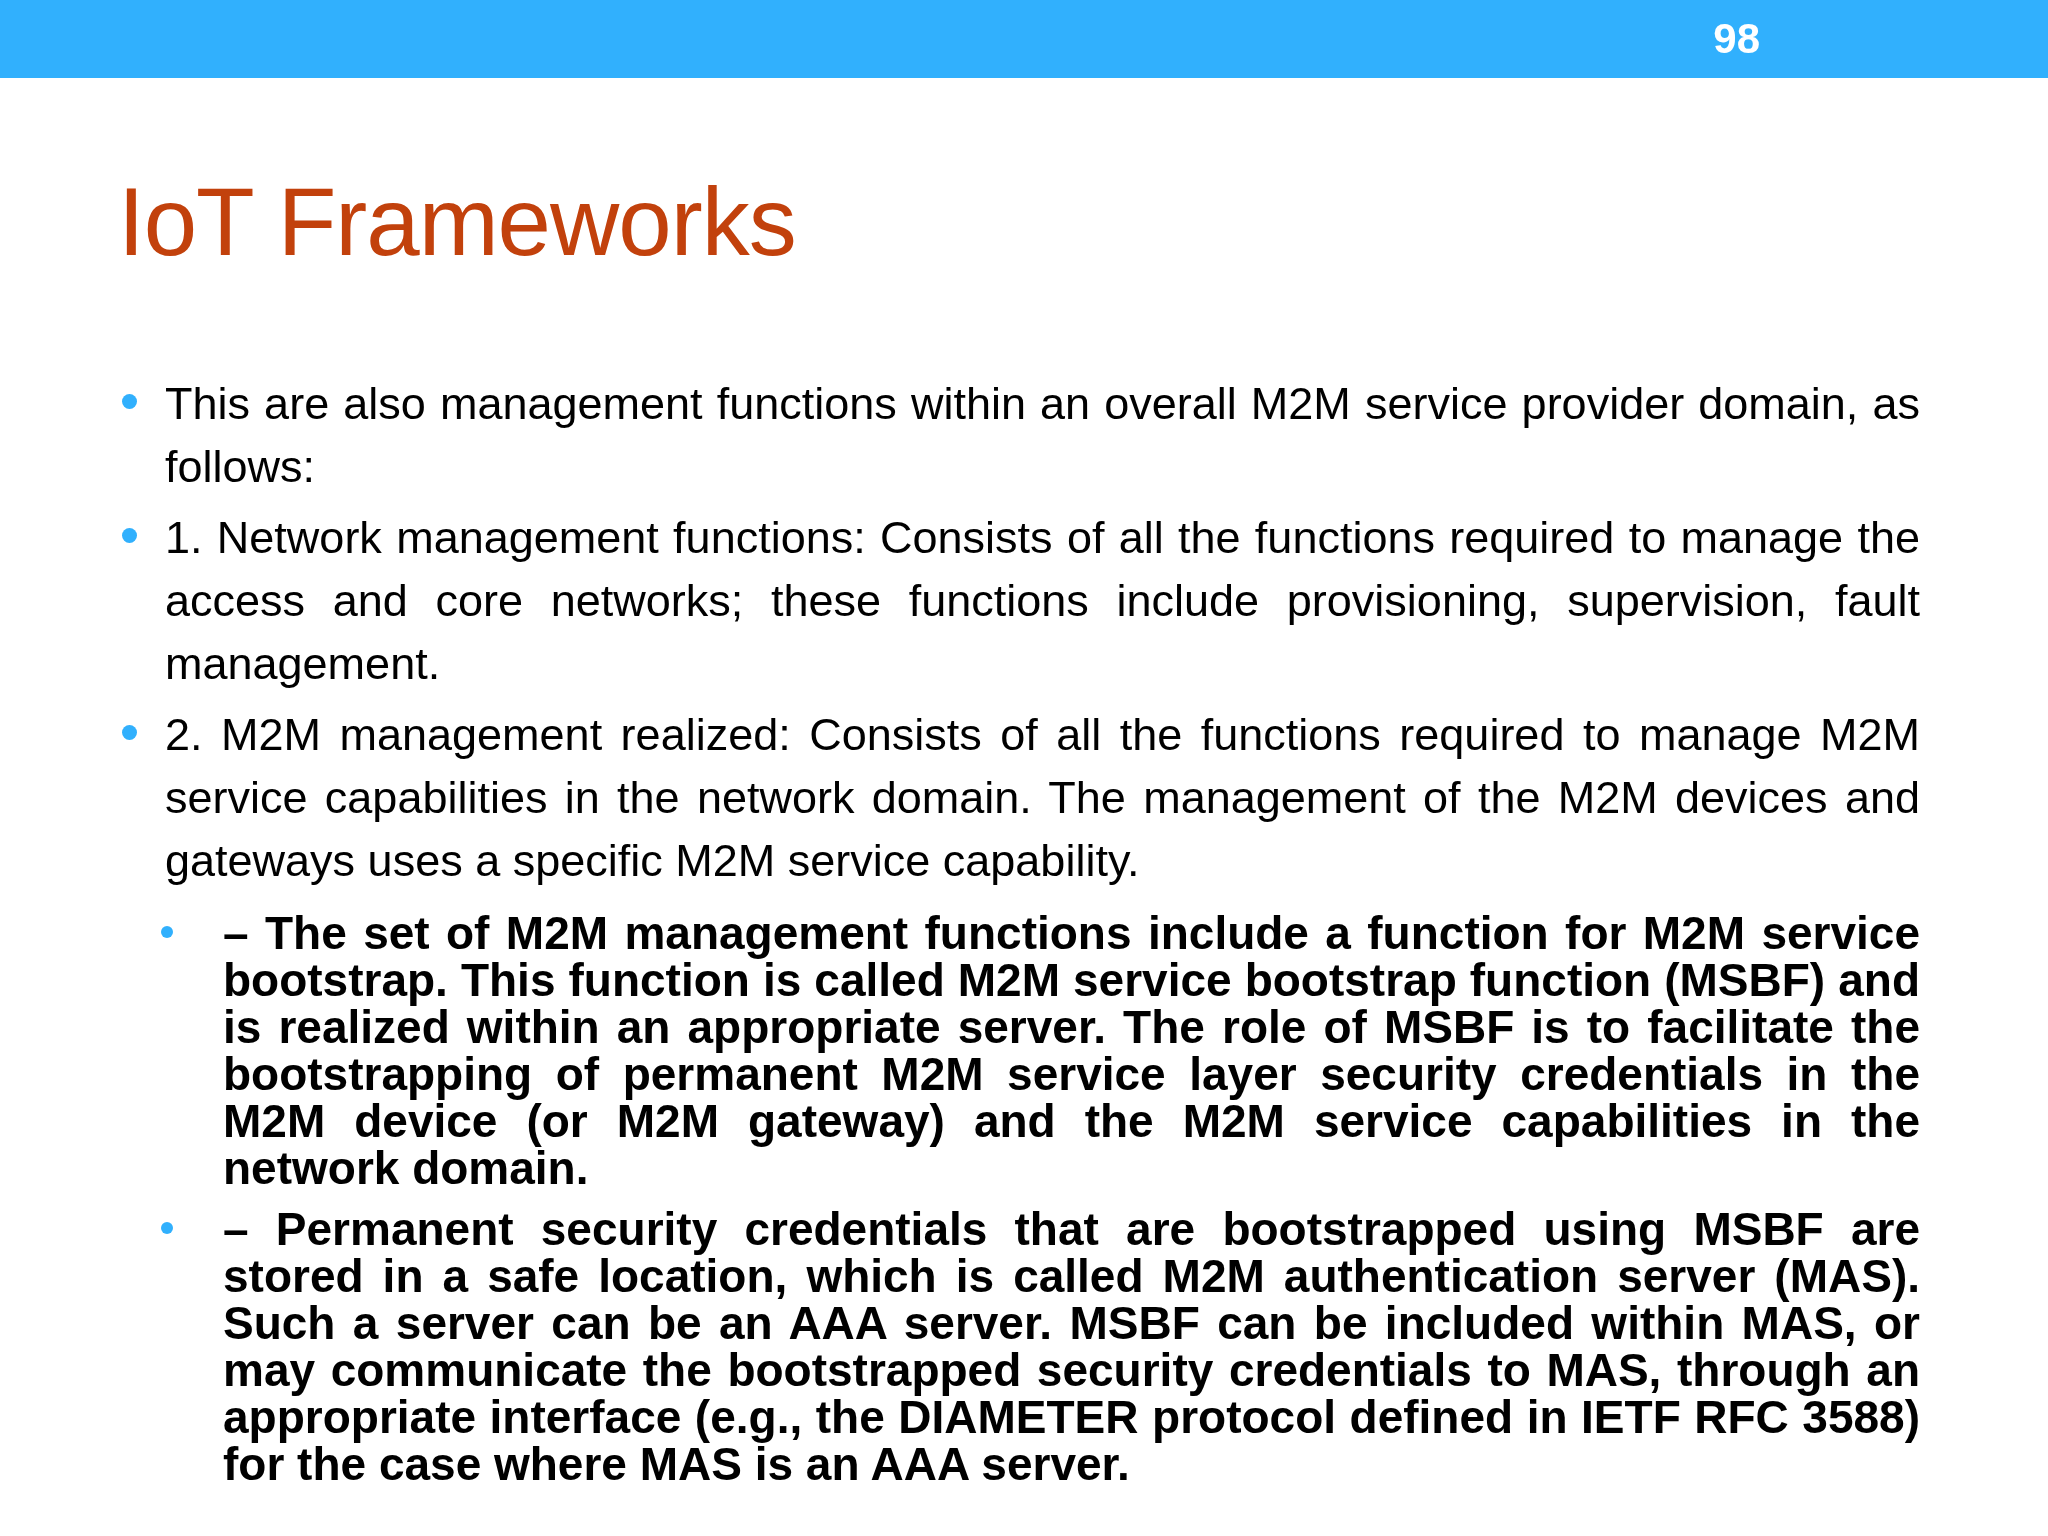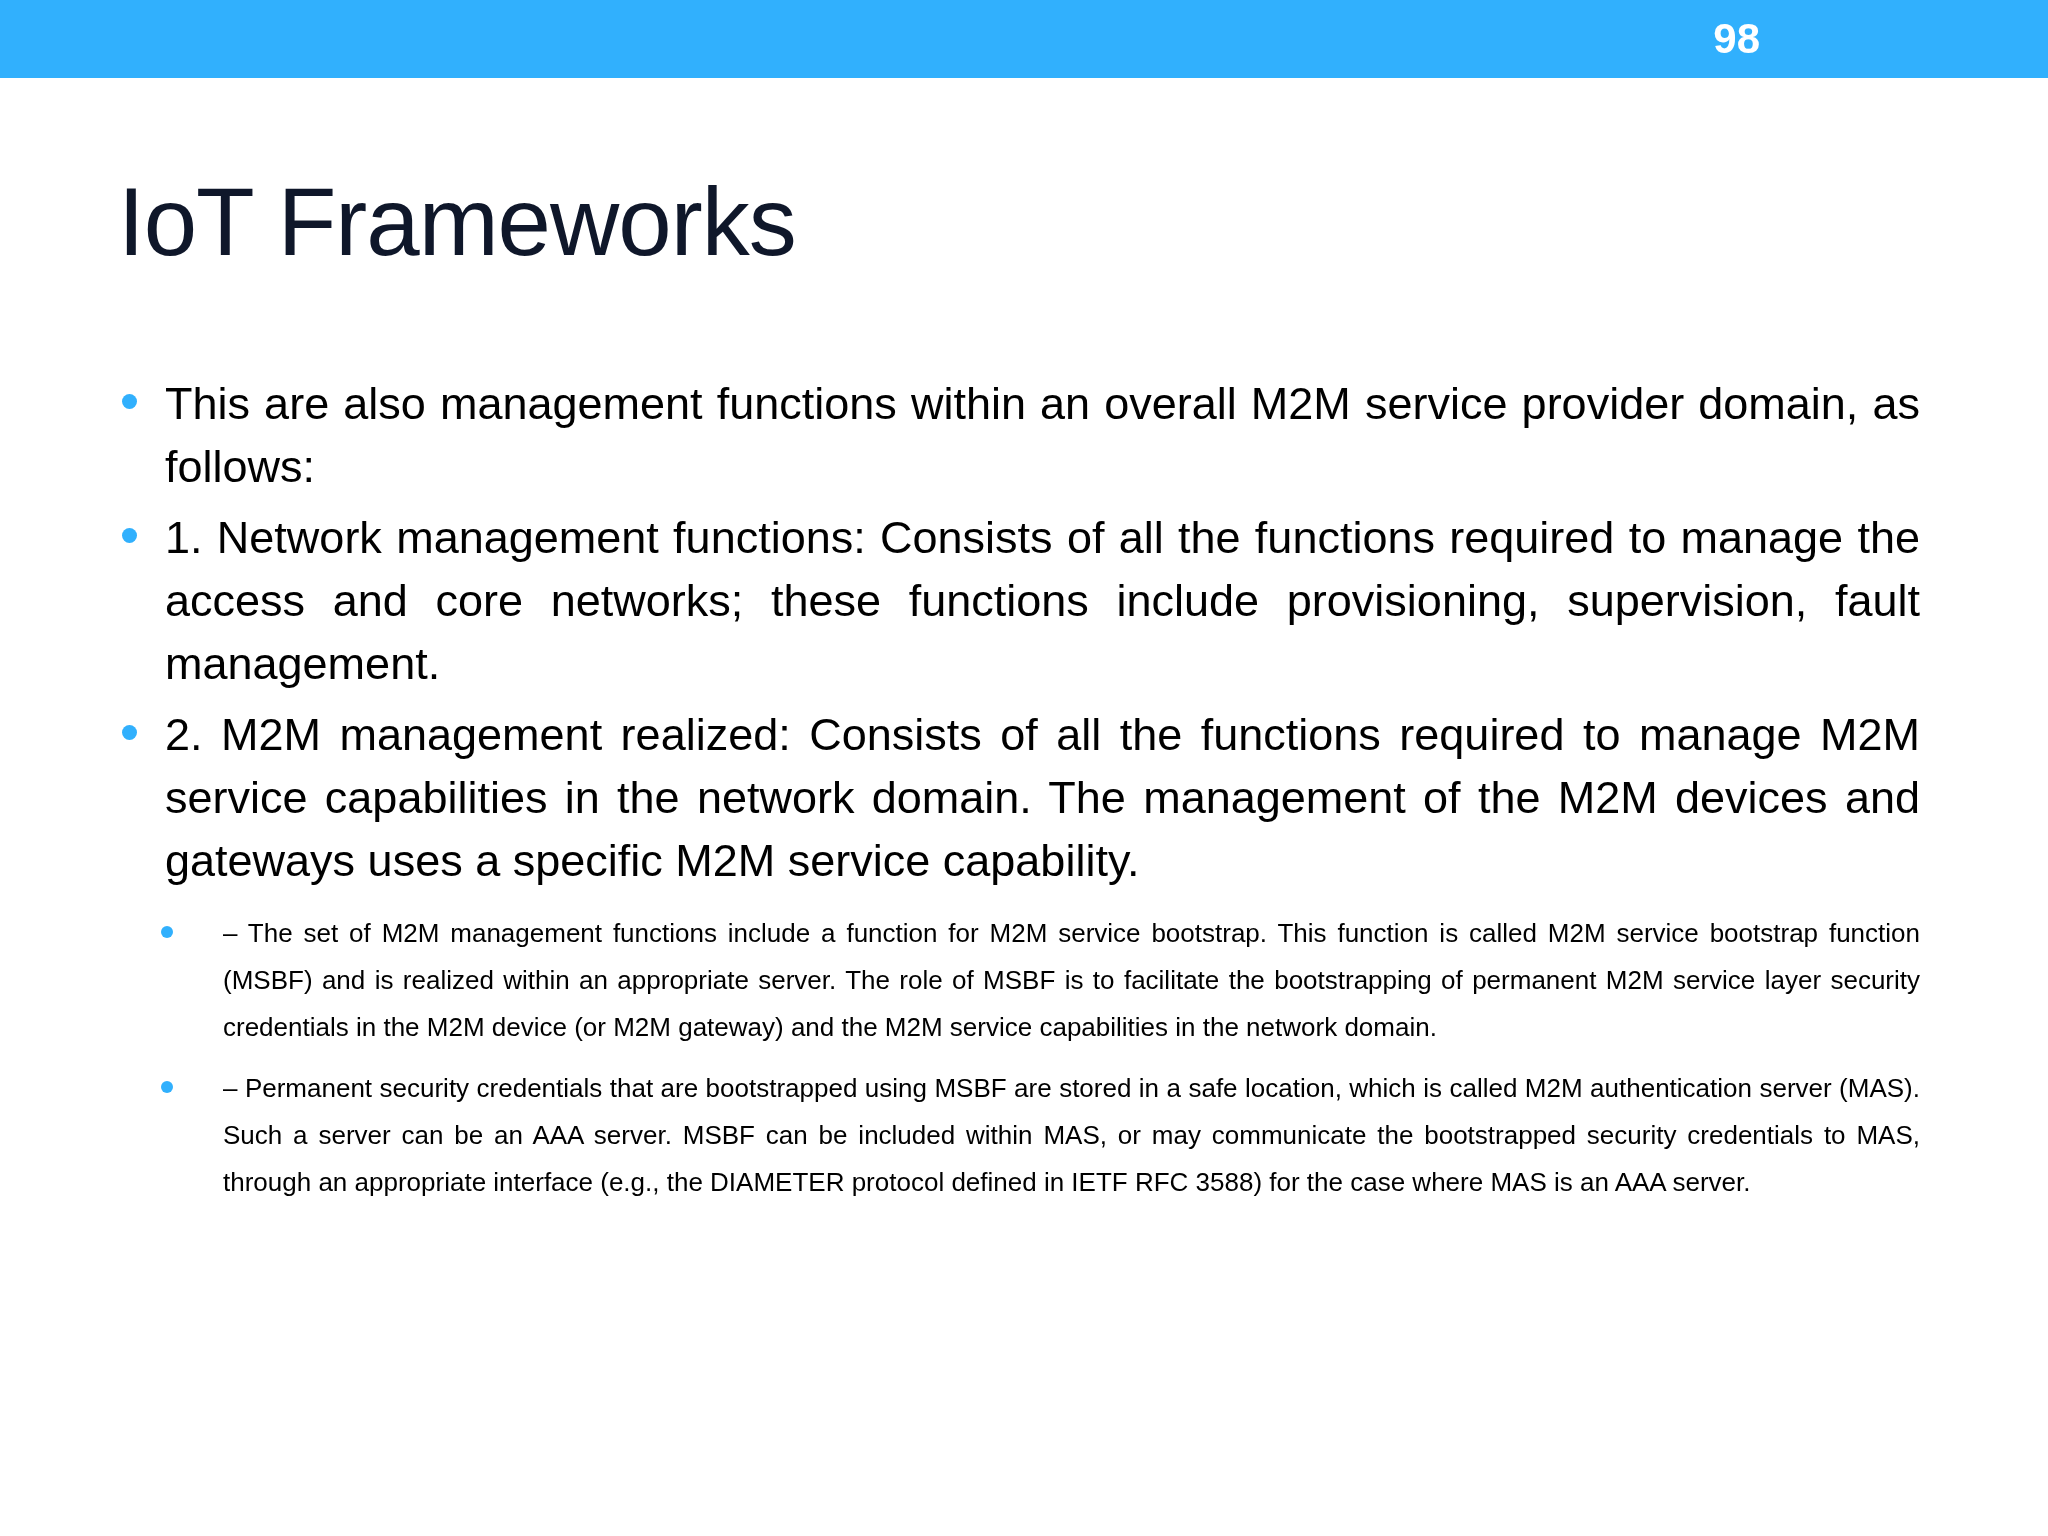--- a/index.html
+++ b/index.html
@@ -38,21 +38,21 @@
     font-weight: bold;
     line-height: 46px;
     letter-spacing: 0px;
   }
 
   
   .slide-title {
     position: absolute;
     left: 118px;
     top: 168px;
-    color: #0f172a;
+    color: #c2410c;
     font-size: 96px;
     font-weight: normal;
     line-height: 108px;
     letter-spacing: -1px;
     white-space: nowrap;
   }
 
   
   .body {
     position: absolute;
@@ -107,25 +107,25 @@
     left: 161px;
     top: 16px;
     width: 12px;
     height: 12px;
     border-radius: 50%;
     background: #31B0FD;
   }
 
   .bullet-l2 .para {
     color: #000000;
-    font-size: 26px;
+    font-size: 46px;
     line-height: 47px;
     text-align: justify;
     text-justify: inter-word;
-    font-weight: normal;
+    font-weight: bold;
   }
 
   .spacer-sm { height: 10px; }
 </style>
 </head>
 <body>
 
 <div class="slide">
 
   <div class="top-bar">

